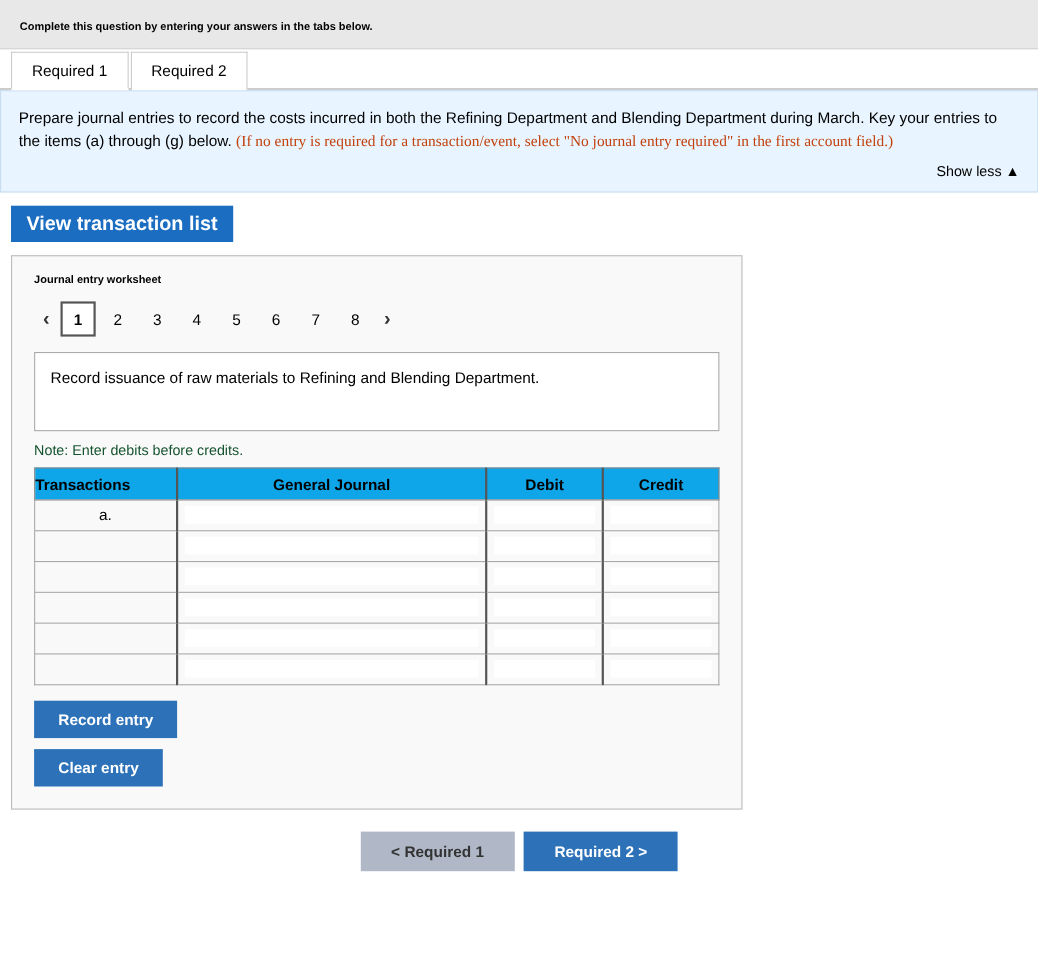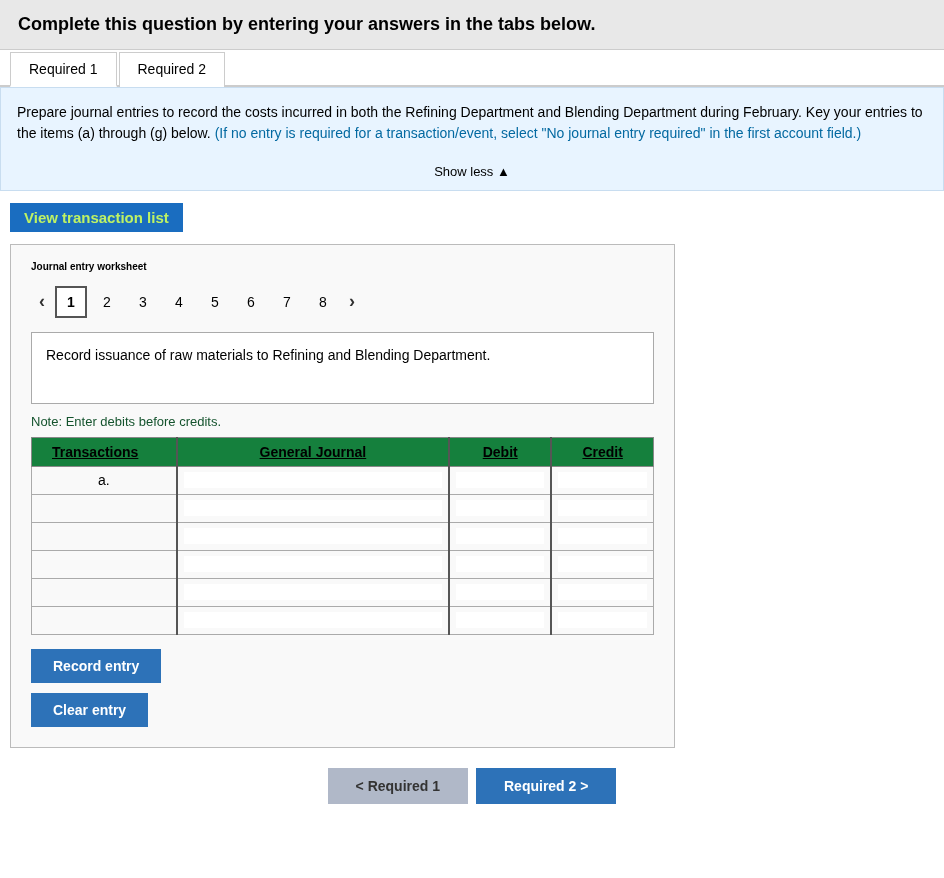--- a/index.html
+++ b/index.html
@@ -11,21 +11,21 @@
       min-height: 878px;
     }
 
     .top-instruction {
       background: #e8e8e8;
       padding: 14px 18px;
       border-bottom: 1px solid #ccc;
     }
     .top-instruction span {
       font-weight: bold;
-      font-size: 18px;
+      font-size: 10px;
     }
 
     .tabs-row {
       display: flex;
       border-bottom: 2px solid #ccc;
       padding: 0 10px;
       margin-top: 0;
       background: #fff;
     }
     .tab {
@@ -48,44 +48,45 @@
 
     .description-box {
       background: #e8f4ff;
       border: 1px solid #c8ddf0;
       padding: 14px 16px 8px 16px;
       font-size: 14px;
       line-height: 1.5;
       color: #000;
     }
     .description-box .orange-text {
-      color: #0369a1;
+      color: #c2410c;
+      font-family: Liberation Serif, serif;
     }
     .show-less {
-      text-align: center;
-      margin-top: 18px;
+      text-align: right;
+      margin-top: 6px;
       color: #000;
       font-size: 13px;
     }
     .show-less a {
       color: #000;
       text-decoration: none;
       cursor: pointer;
     }
     .show-less a::after {
       content: ' ▲';
     }
 
     .view-transaction-btn {
       display: inline-block;
       background: #1a6dc0;
-      color: #bef264;
+      color: #ffffff;
       padding: 6px 14px;
       margin: 12px 0 12px 0;
-      font-size: 15px;
+      font-size: 18px;
       font-weight: bold;
       cursor: pointer;
       border: none;
     }
 
     .worksheet-container {
       border: 1px solid #bbb;
       padding: 16px 20px 20px 20px;
       margin: 0 0 16px 0;
       background: #f9f9f9;
@@ -156,26 +157,25 @@
       font-size: 13px;
       margin-bottom: 8px;
     }
 
     .journal-table {
       width: 100%;
       border-collapse: collapse;
       font-size: 14px;
     }
     .journal-table th {
-      background: #15803d;
+      background: #0ea5e9;
       border: 1px solid #888;
-      padding: 6px 20px;
+      padding: 6px 0;
       text-align: center;
       font-weight: bold;
-      text-decoration: underline;
     }
     .journal-table th.left-align {
       text-align: left;
     }
     .journal-table td {
       border: 1px solid #aaa;
       height: 28px;
       padding: 2px 6px;
     }
     .journal-table td.transactions-col {
@@ -264,21 +264,21 @@
 <div class="tabs-row">
   <div class="tab active">
     <span>Required 1</span>
   </div>
   <div class="tab">
     <span>Required 2</span>
   </div>
 </div>
 
 <div class="description-box">
-  <span>Prepare journal entries to record the costs incurred in both the Refining Department and Blending Department during February. Key your entries to the items (a) through (g) below.</span>
+  <span>Prepare journal entries to record the costs incurred in both the Refining Department and Blending Department during March. Key your entries to the items (a) through (g) below.</span>
   <span class="orange-text">(If no entry is required for a transaction/event, select "No journal entry required" in the first account field.)</span>
   <div class="show-less">
     <a>Show less</a>
   </div>
 </div>
 
 <div class="main-content">
 
   
   <button class="view-transaction-btn">

